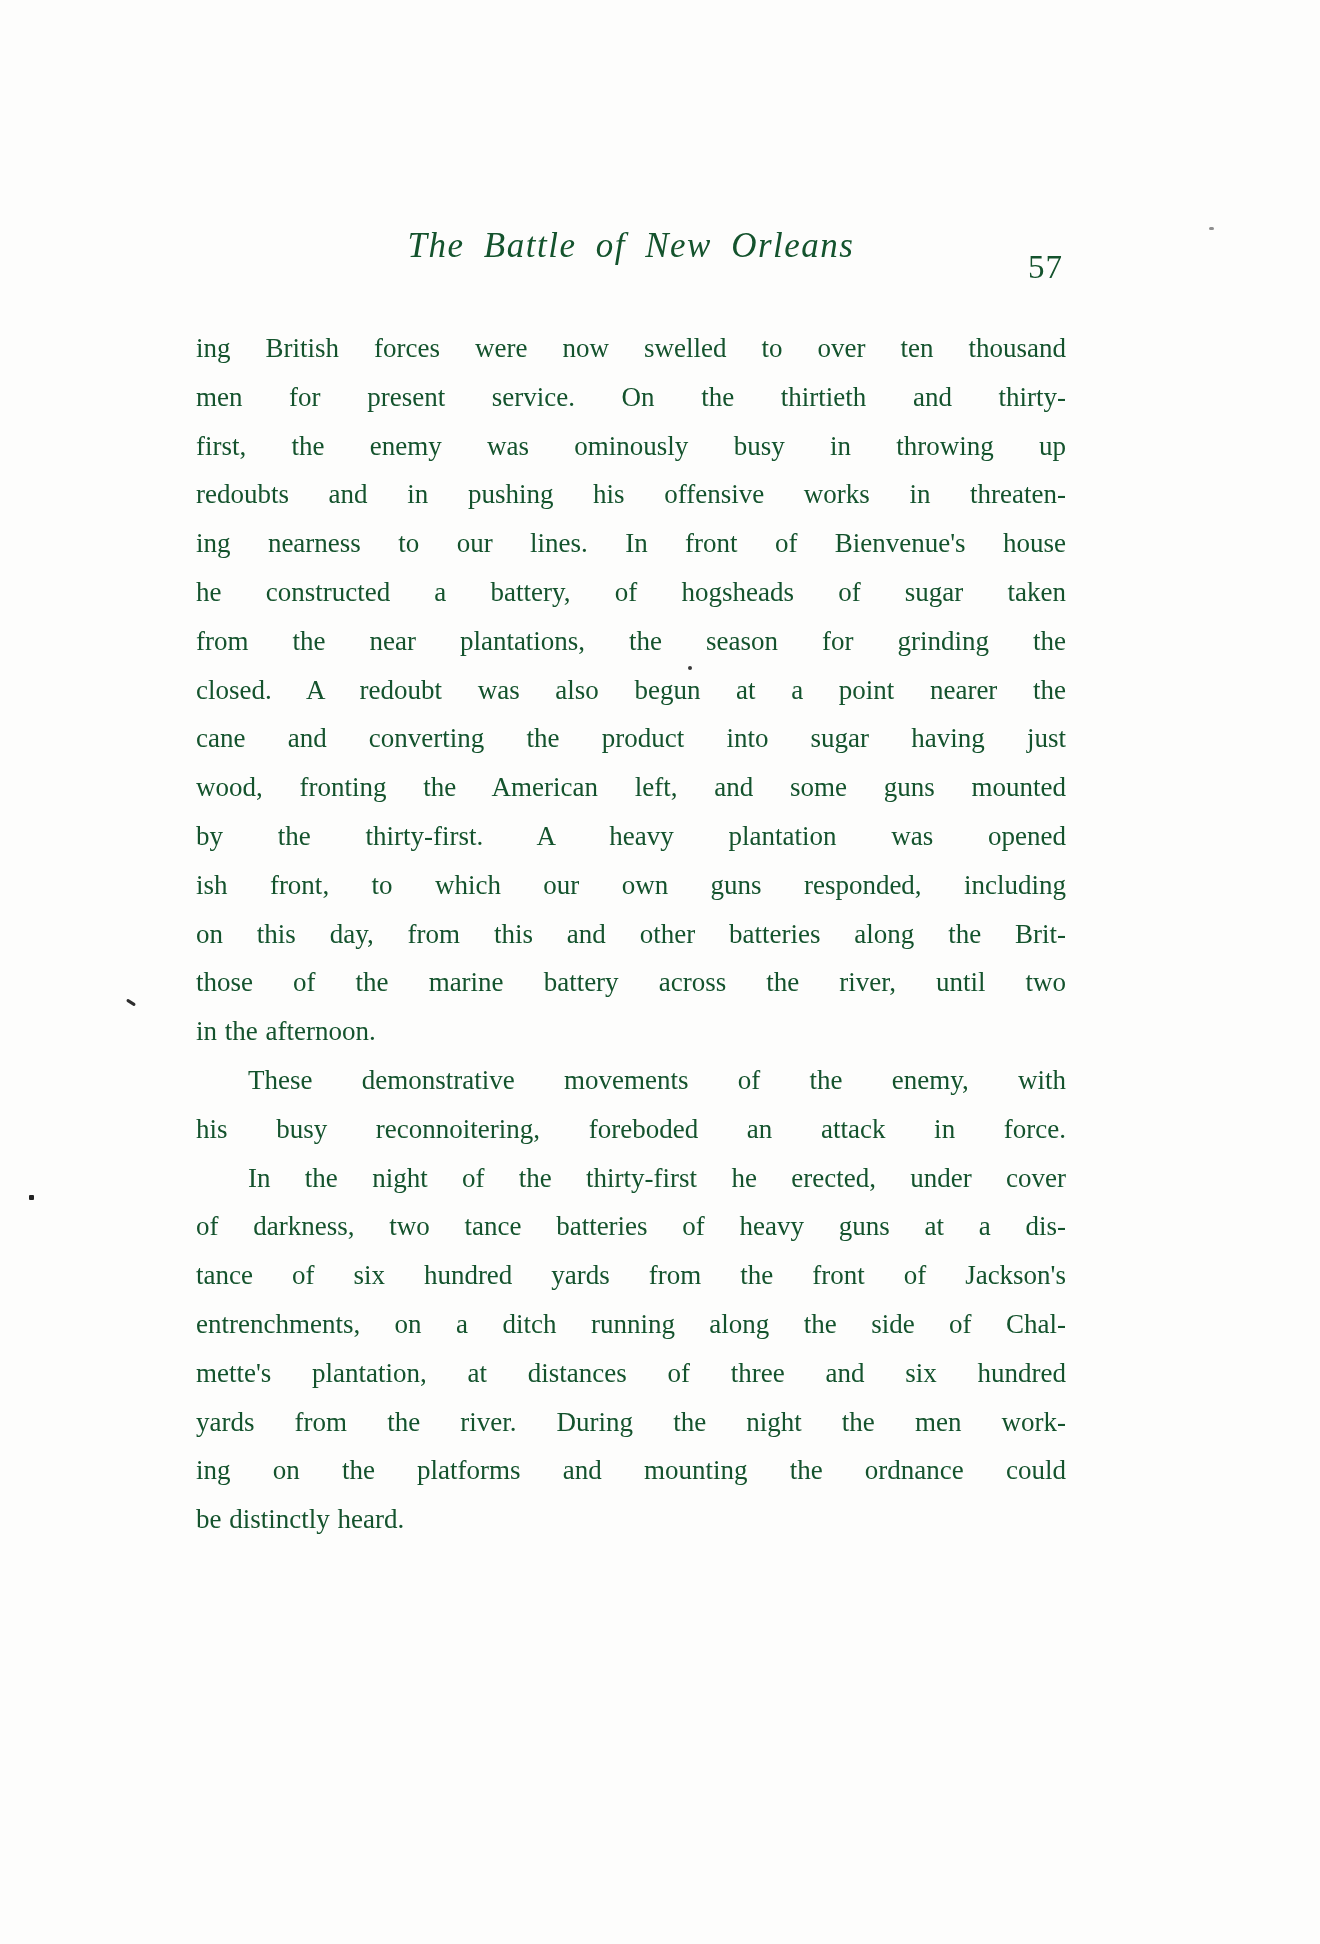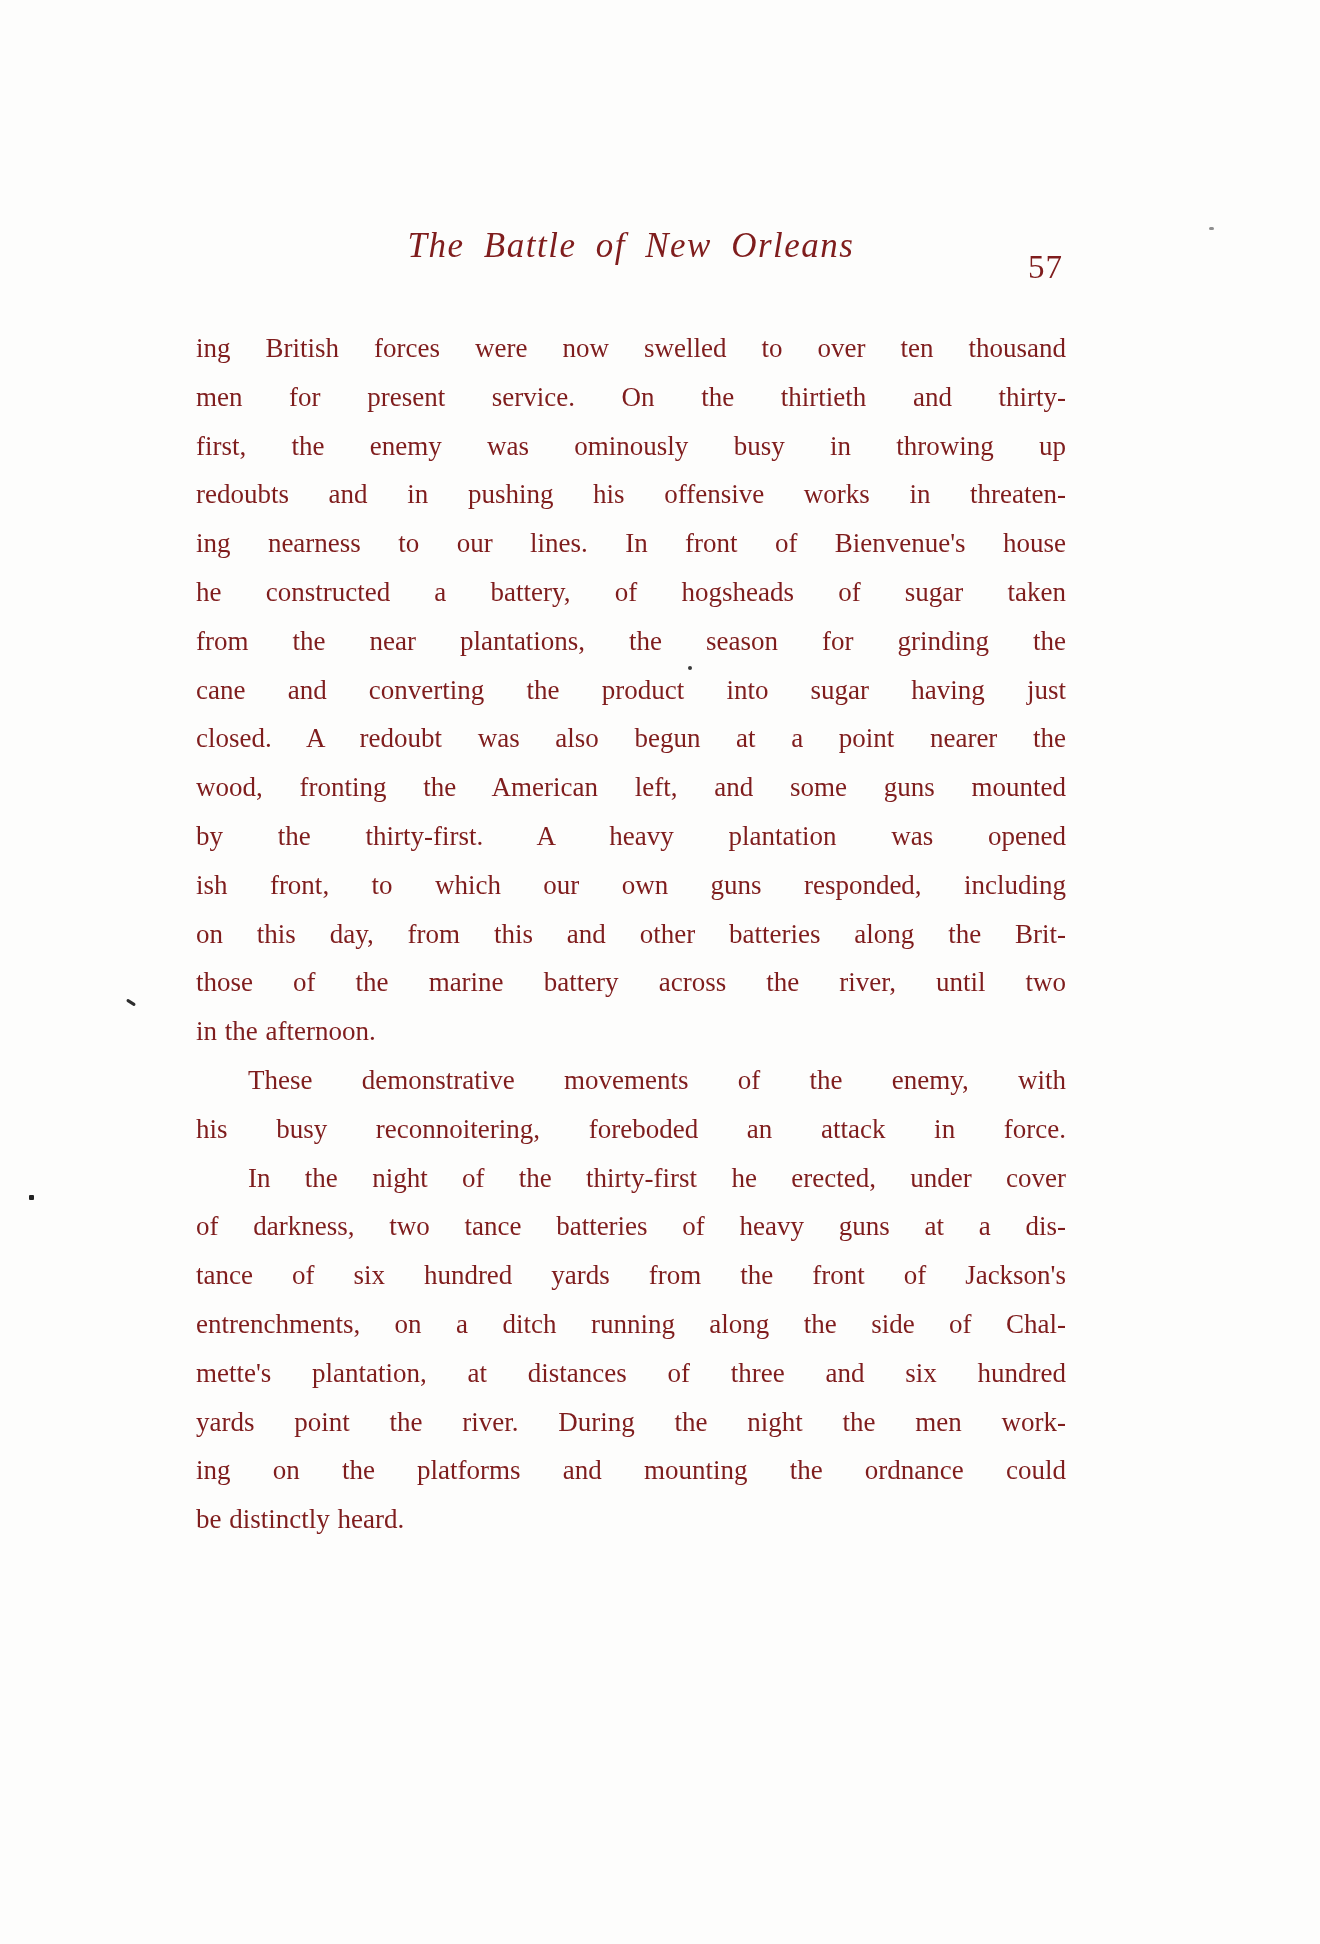--- a/index.html
+++ b/index.html
@@ -2,21 +2,21 @@
 <html><head>
 <meta charset="utf-8">
 <style>
   html, body { margin: 0; padding: 0; background: #ffffff; }
 
   .page {
     position: relative;
     width: 1320px;
     height: 1944px;
     background: #fdfdfc;
-    color: #7f1d1d;
+    color: #14532d;
     font-family: "Liberation Serif", serif;
     overflow: hidden;
   }
 
   .running-header-title {
     position: absolute;
     left: 196px;
     top: 226px;
     width: 870px;
     text-align: center;
@@ -70,36 +70,36 @@
   <div class="page-number">57</div>
 
   <div class="page-body">
     <div class="line">ing British forces were now swelled to over ten thousand</div>
     <div class="line">men for present service.  On the thirtieth and thirty-</div>
     <div class="line">first, the enemy was ominously busy in throwing up</div>
     <div class="line">redoubts and in pushing his offensive works in threaten-</div>
     <div class="line">ing nearness to our lines.  In front of Bienvenue's house</div>
     <div class="line">he constructed a battery, of hogsheads of sugar taken</div>
     <div class="line">from the near plantations, the season for grinding the</div>
+    <div class="line">closed.  A redoubt was also begun at a point nearer the</div>
     <div class="line">cane and converting the product into sugar having just</div>
-    <div class="line">closed.  A redoubt was also begun at a point nearer the</div>
     <div class="line">wood, fronting the American left, and some guns mounted</div>
     <div class="line">by the thirty-first.  A heavy plantation was opened</div>
     <div class="line">ish front, to which our own guns responded, including</div>
     <div class="line">on this day, from this and other batteries along the Brit-</div>
     <div class="line">those of the marine battery across the river, until two</div>
     <div class="line flush">in the afternoon.</div>
     <div class="line indent">These demonstrative movements of the enemy, with</div>
     <div class="line">his busy reconnoitering, foreboded an attack in force.</div>
     <div class="line indent">In the night of the thirty-first he erected, under cover</div>
     <div class="line">of darkness, two tance batteries of heavy guns at a dis-</div>
     <div class="line">tance of six hundred yards from the front of Jackson's</div>
     <div class="line">entrenchments, on a ditch running along the side of Chal-</div>
     <div class="line">mette's plantation, at distances of three and six hundred</div>
-    <div class="line">yards point the river.  During the night the men work-</div>
+    <div class="line">yards from the river.  During the night the men work-</div>
     <div class="line">ing on the platforms and mounting the ordnance could</div>
     <div class="line flush">be distinctly heard.</div>
   </div>
 
   <div class="speck s-top-right"></div>
   <div class="speck s-mid-text"></div>
   <div class="speck s-left-grave"></div>
   <div class="speck s-left-dot"></div>
 
 </div>

